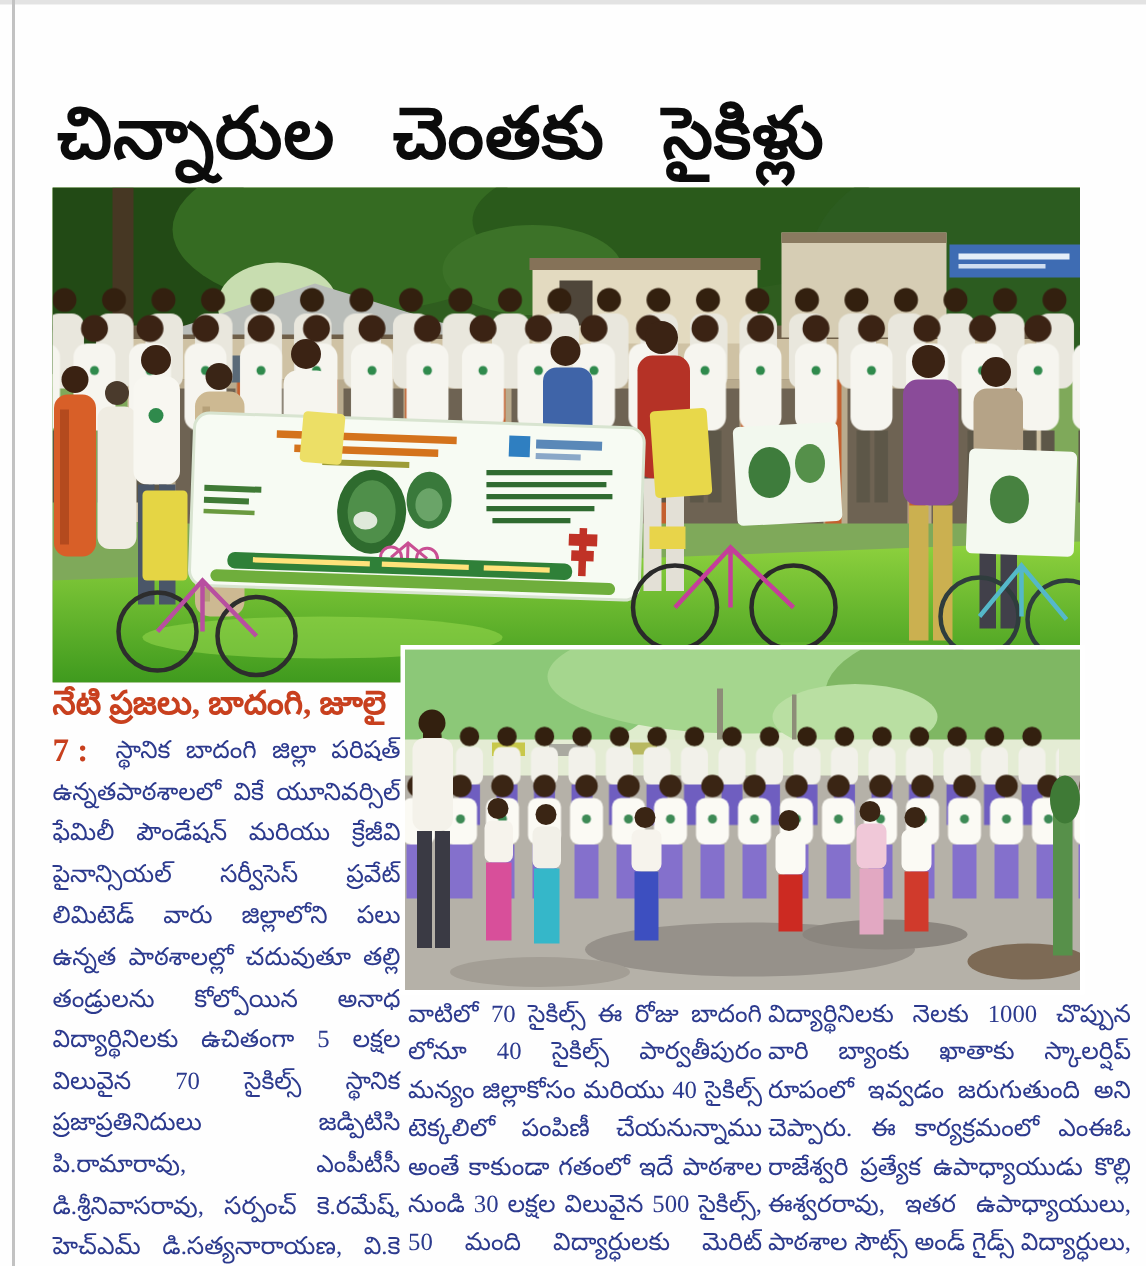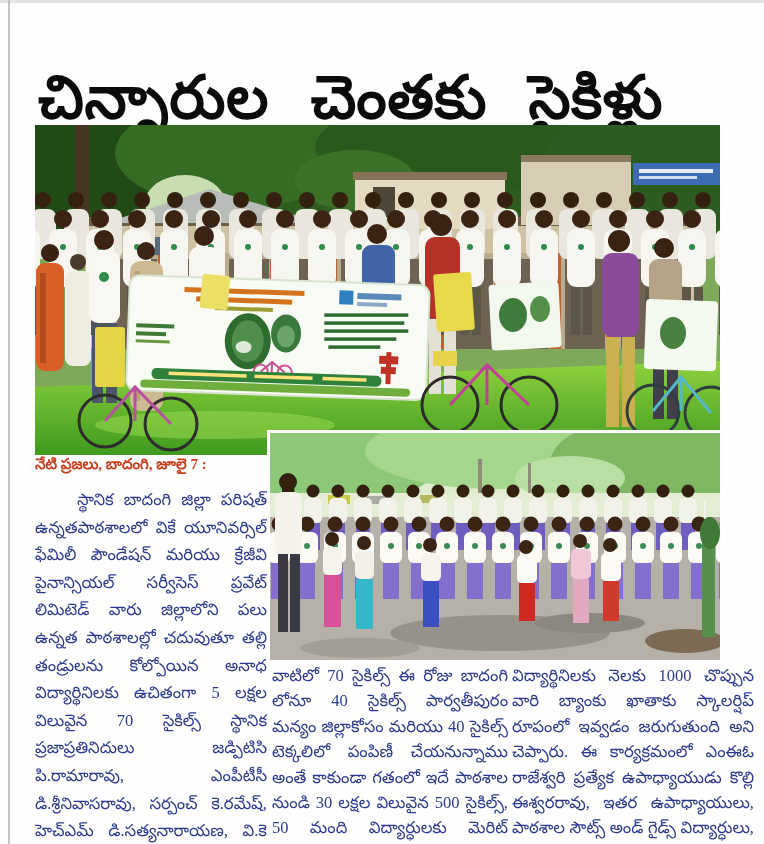--- a/index.html
+++ b/index.html
@@ -6,31 +6,31 @@
   body{
     width:764px;height:844px;position:relative;overflow:hidden;
     background:#fefefe;
     font-family:"Liberation Serif","DejaVu Serif",serif;
   }
   .abs{position:absolute;}
   #top-hairline{left:0;top:0;width:764px;height:3px;background:#e3e3e3;}
   #left-rule{left:8px;top:0;width:2px;height:844px;background:var(--rule,#c2c2c2);}
   #headline{
     left:38px;top:8px;width:716px;height:108px;overflow:hidden;
-    font-size:60px;font-weight:bold;color:var(--headline,#0b0b0b);
+    font-size:48px;font-weight:bold;color:var(--headline,#0b0b0b);
     word-spacing:26px;letter-spacing:.5px;line-height:100px;white-space:nowrap;
   }
   #main-photo{left:35px;top:125px;width:685px;height:330px;overflow:hidden;background:#7fa95a;}
   #inset-photo{
     left:270px;top:433px;width:450px;height:227px;overflow:hidden;background:#dfeccd;
     outline:3px solid #ffffff;
   }
   #dateline{
     left:35px;top:456px;width:232px;height:26px;
-    font-size:15px;font-weight:bold;color:var(--dateline,#c8401e);
+    font-size:22px;font-weight:bold;color:var(--dateline,#c8401e);
   }
   .bodycol{
     font-size:16.5px;color:var(--body-text,#2c3a8e);
     text-align:justify;overflow:hidden;
   }
   #col1{left:35px;top:486px;width:232px;height:360px;line-height:27.6px;}
   #col1 .indent{text-indent:42px;}
   #col2{left:272px;top:663px;width:236px;height:181px;line-height:25.4px;}
   #col3{left:512px;top:663px;width:242px;height:181px;line-height:25.4px;}
   svg{display:block;width:100%;height:100%;}

